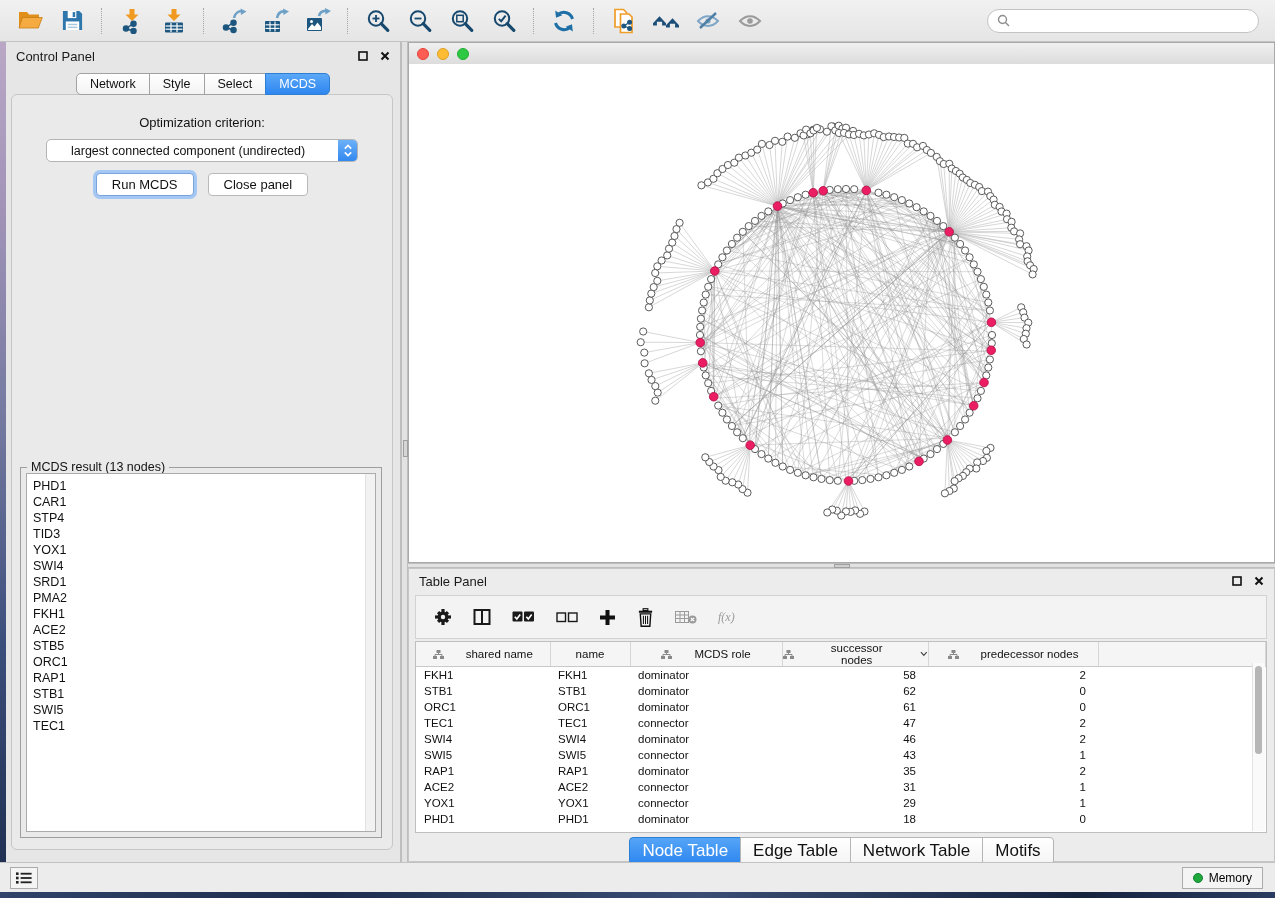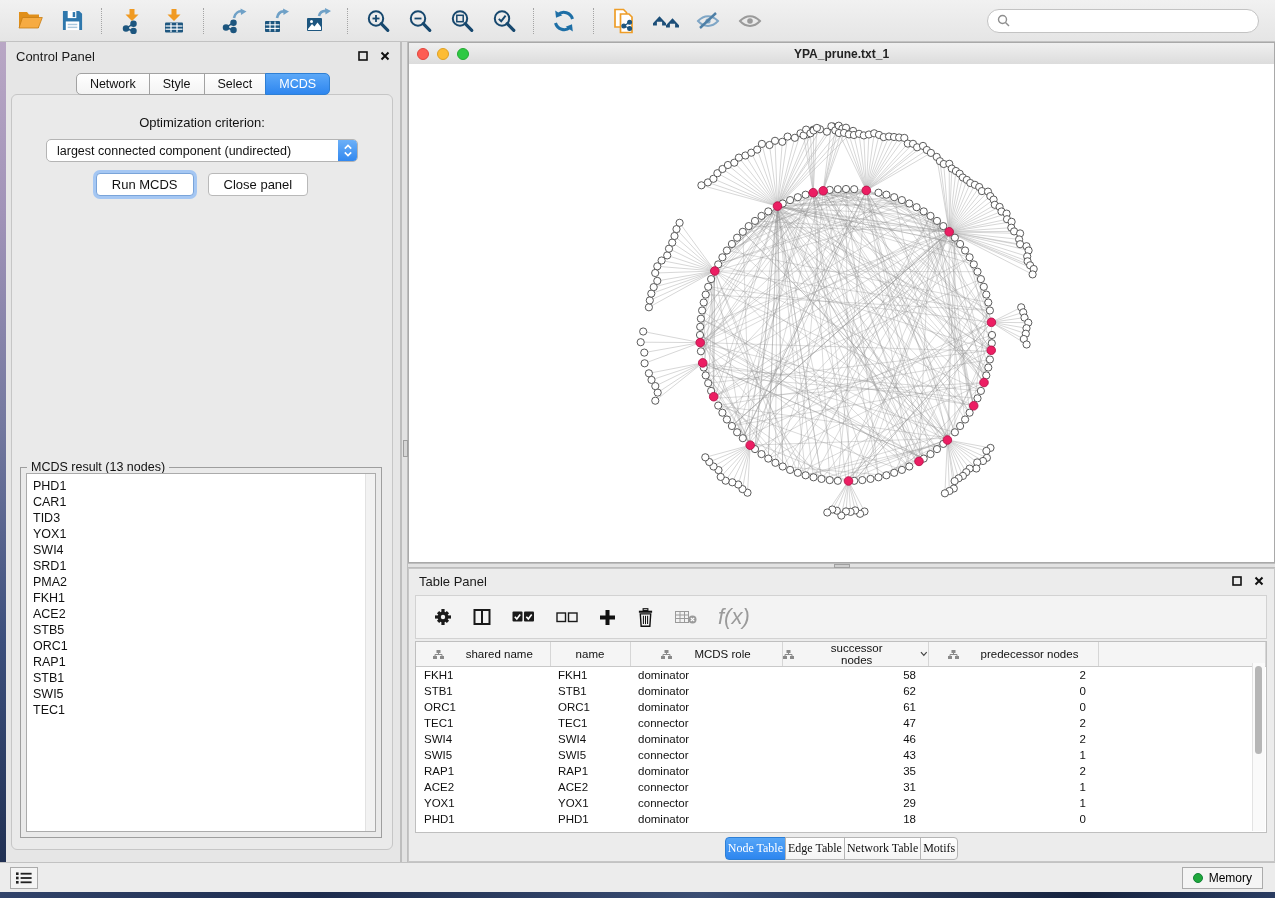--- a/index.html
+++ b/index.html
@@ -36,21 +36,21 @@
   .cp-tab{font-size:12.5px;padding:3px 13px;background:linear-gradient(#ffffff,#f3f3f3);
     border:1px solid #a2a2a2;margin-left:-1px;color:#111;font-family:inherit}
   .cp-tab:first-child{border-radius:5px 0 0 5px;margin-left:0}
   .cp-tab:last-child{border-radius:0 5px 5px 0}
   .cp-tab.active{background:linear-gradient(#5ba8f8,#2e86ef);color:#fff;border-color:#2e7fd4}
   .cp-content{position:absolute;left:5px;right:7px;top:52px;bottom:12px;background:#eaeaea;
     border:1px solid #c6c6c6;border-radius:6px}
   .opt-label{text-align:center;margin-top:20px;font-size:13px}
   .dropdown{width:312px;height:23px;margin:9px auto 0;background:#fff;border:1px solid #b4b4b4;
     border-radius:5px;display:flex;align-items:center;font-size:12.5px;box-sizing:border-box;overflow:hidden}
-  .dd-text{padding-left:10px;flex:1;white-space:nowrap}
+  .dd-text{padding-left:24px;flex:1;white-space:nowrap}
   .dd-stepper{width:19px;height:23px;background:linear-gradient(#6fb2f8,#2f86ef);
     display:flex;align-items:center;justify-content:center;border-radius:0 4px 4px 0}
   .btn-row{display:flex;justify-content:center;gap:14px;margin-top:11px}
   .mac-btn{background:#fff;border:1px solid #b9b9b9;border-radius:4px;font-size:13px;
     padding:3px 15px;color:#111;font-family:inherit}
   .mac-btn.focused{box-shadow:0 0 0 3px #a5c7f3;border-color:#7aa4d9}
   .groupbox{position:absolute;left:8px;right:10px;top:372px;bottom:11px;border:1px solid #9e9e9e;background:#eaeaea}
   .group-label{position:absolute;top:-8px;left:6px;background:#eaeaea;padding:0 4px;font-size:12.5px}
   .result-list{position:absolute;inset:5px;background:#fff;border:1px solid #ababab;overflow:hidden;padding-top:4px}
   .list-track{position:absolute;top:1px;bottom:1px;right:1px;width:9px;background:#f2f2f2;border-left:1px solid #e2e2e2}
@@ -76,34 +76,34 @@
   .tl.green{background:#2ec943;border:1px solid #24aa33}
   .nw-title{position:absolute;left:0;right:0;text-align:center;font-size:12px;font-weight:700;color:#222}
   #graph{position:absolute;left:0;top:21px;width:865px;height:498px;background:#fff}
 
   
   .table-panel{position:absolute;left:0;top:526px;width:867px;height:294px;background:#ececec;
     border:1px solid #c6c6c6;box-sizing:border-box}
   .tp-toolbar{position:absolute;left:6px;right:7px;top:26px;height:44px;background:#f3f3f3;
     border:1px solid #d2d2d2;display:flex;align-items:center;gap:21px;padding:0 18px;box-sizing:border-box}
   .ticon{display:flex;align-items:center;background:none;border:none;padding:0}
-  .fx-label{font-family:Liberation Sans, sans-serif;font-style:italic;font-size:22px;color:#9a9a9a}
+  .fx-label{font-family:Liberation Serif, serif;font-style:italic;font-size:12px;color:#9a9a9a}
   .table-wrap{position:absolute;left:6px;right:7px;top:72px;height:192px;background:#fff;
     border:1px solid #bfbfbf;box-sizing:border-box;overflow:hidden}
   table{border-collapse:collapse;width:100%;table-layout:fixed}
   th{height:20px;background:#f5f5f5;border-right:1px solid #d6d6d6;border-bottom:1px solid #c9c9c9;
     font-weight:400;padding:0;box-sizing:border-box}
   .th-inner{display:flex;align-items:center;justify-content:center;gap:22px;font-size:11.5px;color:#111}
   td{font-size:11.5px;height:16px;line-height:16px;padding:0 8px;white-space:nowrap;color:#111;box-sizing:border-box}
   td.num{text-align:right;padding-right:12px}
   .tbl-scroll{position:absolute;right:1px;top:21px;bottom:1px;width:12px;background:#fafafa;border-left:1px solid #e3e3e3}
   .thumb{position:absolute;top:3px;left:2px;width:7px;height:88px;background:#b6b6b6;border-radius:4px}
   .table-tabs{position:absolute;left:0;right:0;top:268px;display:flex;justify-content:center}
-  .t-tab{font-size:12px;padding:3px 2px;background:linear-gradient(#ffffff,#f4f4f4);
-    border:1px solid #b5b5b5;margin-left:-1px;color:#111;font-family:Liberation Serif, serif}
+  .t-tab{font-size:17px;padding:3px 12px;background:linear-gradient(#ffffff,#f4f4f4);
+    border:1px solid #b5b5b5;margin-left:-1px;color:#111;font-family:Liberation Sans, sans-serif}
   .t-tab:first-child{border-radius:4px 0 0 4px;margin-left:0}
   .t-tab:last-child{border-radius:0 4px 4px 0}
   .t-tab.active{background:linear-gradient(#55a5f7,#2d86ef);color:#fff;border-color:#2d7fd6}
 
   
   .status-bar{position:absolute;left:0;top:862px;width:1275px;height:38px;background:#ececec;
     border-top:1px solid #c2c2c2;box-sizing:border-box}
   .sb-list-btn{position:absolute;left:10px;top:4px;width:28px;height:22px;background:#f4f4f4;
     border:1px solid #ababab;display:flex;align-items:center;justify-content:center;padding:0}
   .memory-btn{position:absolute;right:12px;top:4px;height:22px;background:#f4f4f4;border:1px solid #ababab;
@@ -313,20 +313,21 @@
       </div>
       <div class="btn-row">
         <button class="mac-btn focused">Run MCDS</button>
         <button class="mac-btn">Close panel</button>
       </div>
       <div class="groupbox">
         <div class="group-label">MCDS result (13 nodes)</div>
         <div class="result-list" id="mcds-list">
             <div class="mcds-item">PHD1</div>
             <div class="mcds-item">CAR1</div>
+            <div class="mcds-item">STP4</div>
             <div class="mcds-item">TID3</div>
             <div class="mcds-item">YOX1</div>
             <div class="mcds-item">SWI4</div>
             <div class="mcds-item">SRD1</div>
             <div class="mcds-item">PMA2</div>
             <div class="mcds-item">FKH1</div>
             <div class="mcds-item">ACE2</div>
             <div class="mcds-item">STB5</div>
             <div class="mcds-item">ORC1</div>
             <div class="mcds-item">RAP1</div>
@@ -343,21 +344,20 @@
     <div class="v-handle"></div>
   </div>
 
   <div class="right-col">
 
     <div class="network-window">
       <div class="titlebar">
         <button class="tl red"></button>
         <button class="tl yellow"></button>
         <button class="tl green"></button>
-        <span class="nw-title">YPA_prune.txt_1</span>
       </div>
       <svg id="graph" viewBox="0 0 865 498">
           <g stroke="#8f8f8f" stroke-width="0.65" stroke-opacity="0.5">
             <line x1="368.5" y1="142.1" x2="428.8" y2="416.8"></line>
             <line x1="368.5" y1="142.1" x2="412.5" y2="414.9"></line>
             <line x1="368.5" y1="142.1" x2="346.0" y2="385.1"></line>
             <line x1="368.5" y1="142.1" x2="359.3" y2="394.6"></line>
             <line x1="368.5" y1="142.1" x2="317.9" y2="186.5"></line>
             <line x1="368.5" y1="142.1" x2="404.5" y2="413.3"></line>
             <line x1="368.5" y1="142.1" x2="500.3" y2="139.5"></line>

